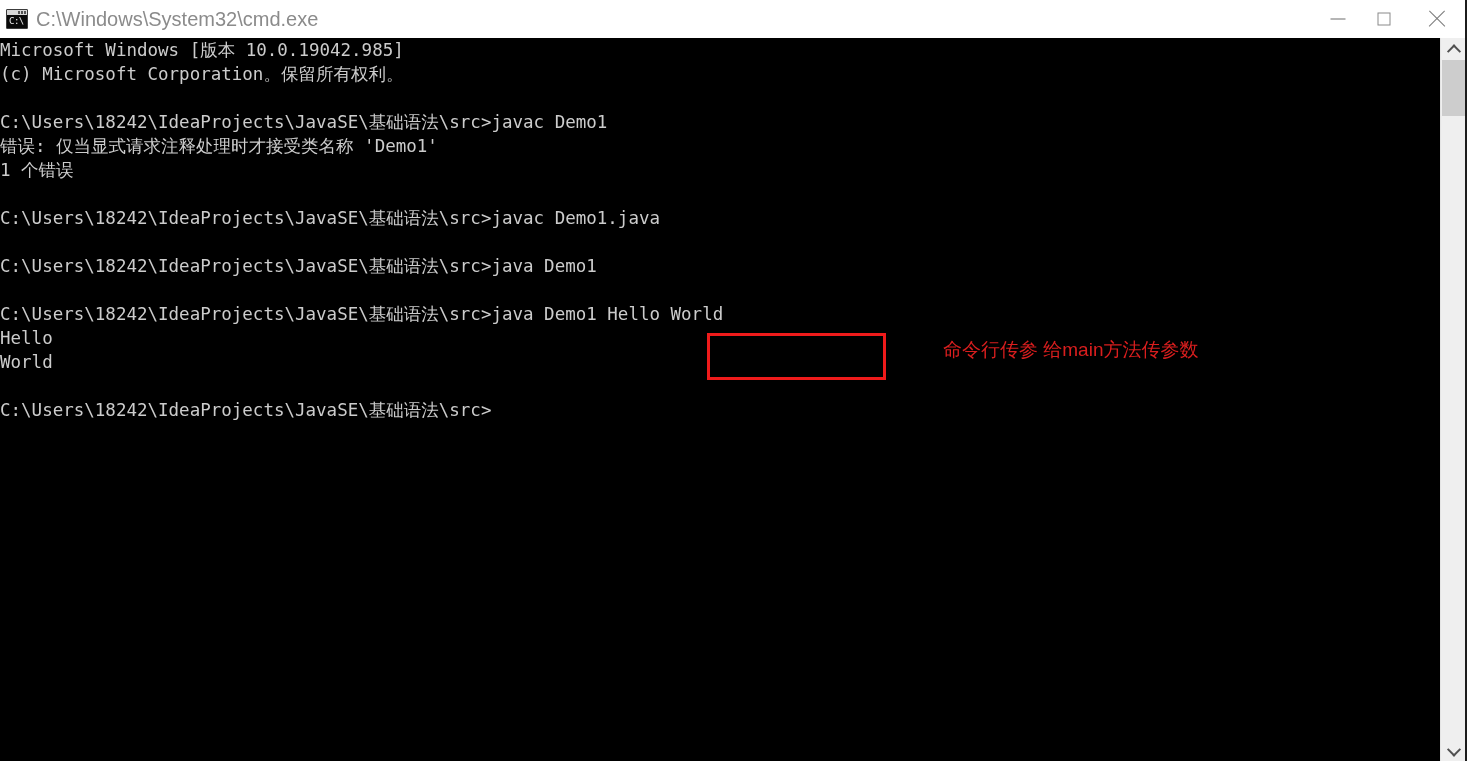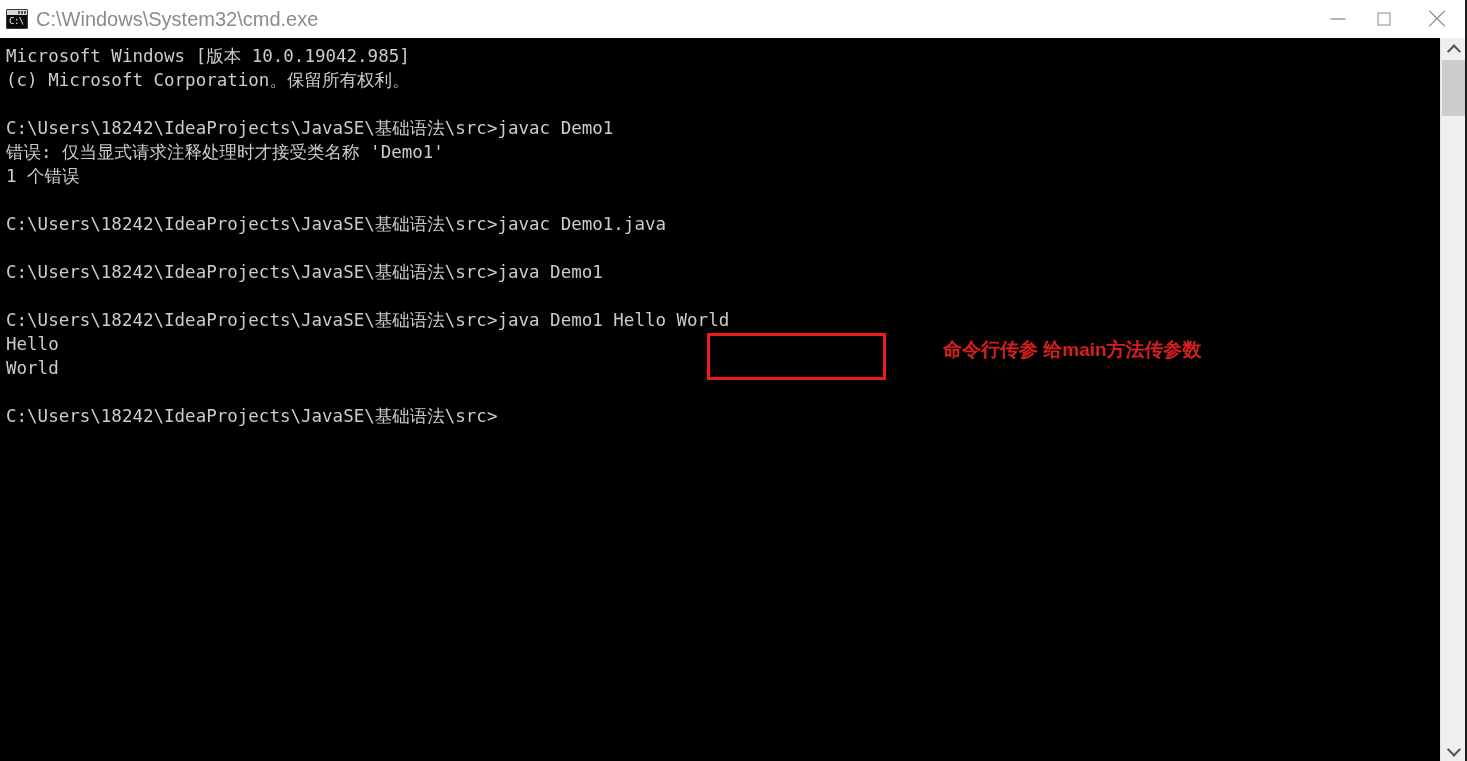--- a/index.html
+++ b/index.html
@@ -139,21 +139,21 @@
     width: 1440px;
     height: 723px;
     background: #000000;
     overflow: hidden;
   }
 
   #console-text {
     position: absolute;
     left: 0;
     top: 0;
-    padding: 6px;
+    padding: 0;
     margin: 0;
     font-family: "DejaVu Sans Mono", "Liberation Mono", monospace;
     font-size: 17.5px;
     line-height: 24px;
     color: #cccccc;
     white-space: pre;
     letter-spacing: 0px;
   }
   .line {
     height: 24px;
@@ -172,21 +172,21 @@
     box-sizing: border-box;
     pointer-events: none;
   }
 
   #annotation {
     position: absolute;
     left: 943px;
     top: 299px;
     font-family: "Liberation Sans", sans-serif;
     font-size: 19px;
-    font-weight: bold;
+    font-weight: normal;
     color: #d91e1e;
     white-space: nowrap;
   }
 
   
   #scrollbar {
     position: absolute;
     left: 1440px;
     top: 38px;
     width: 25px;

